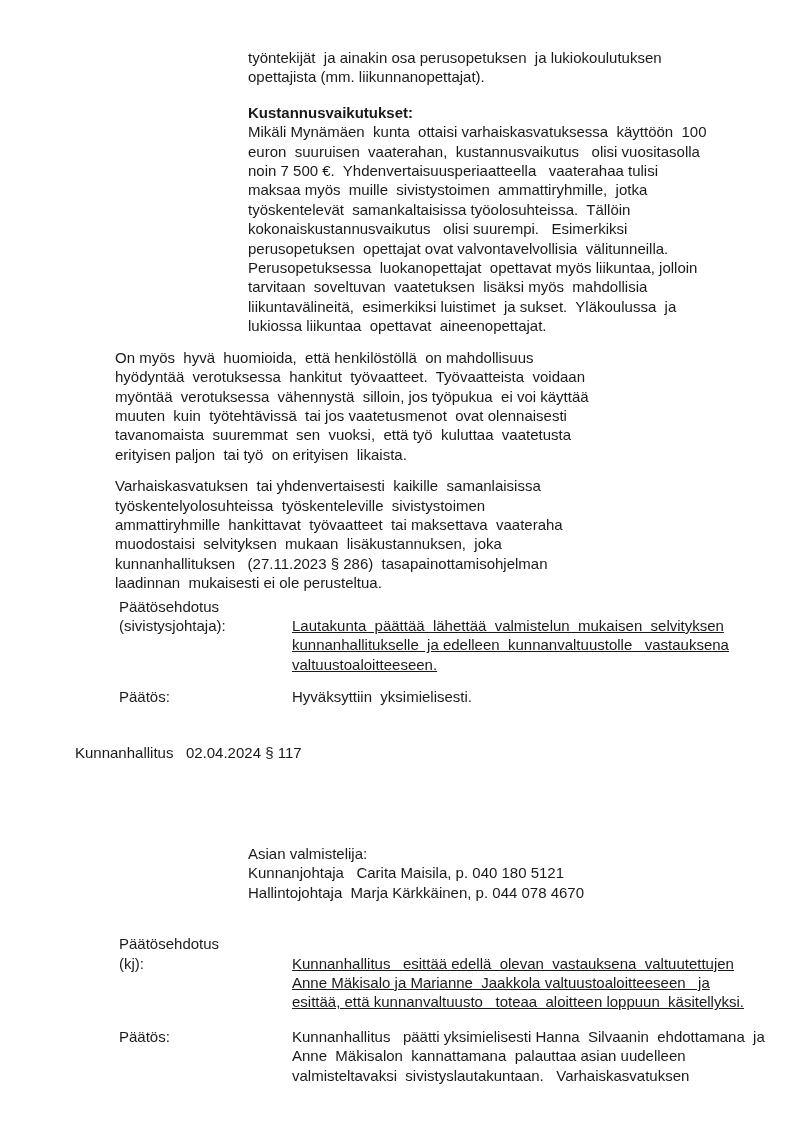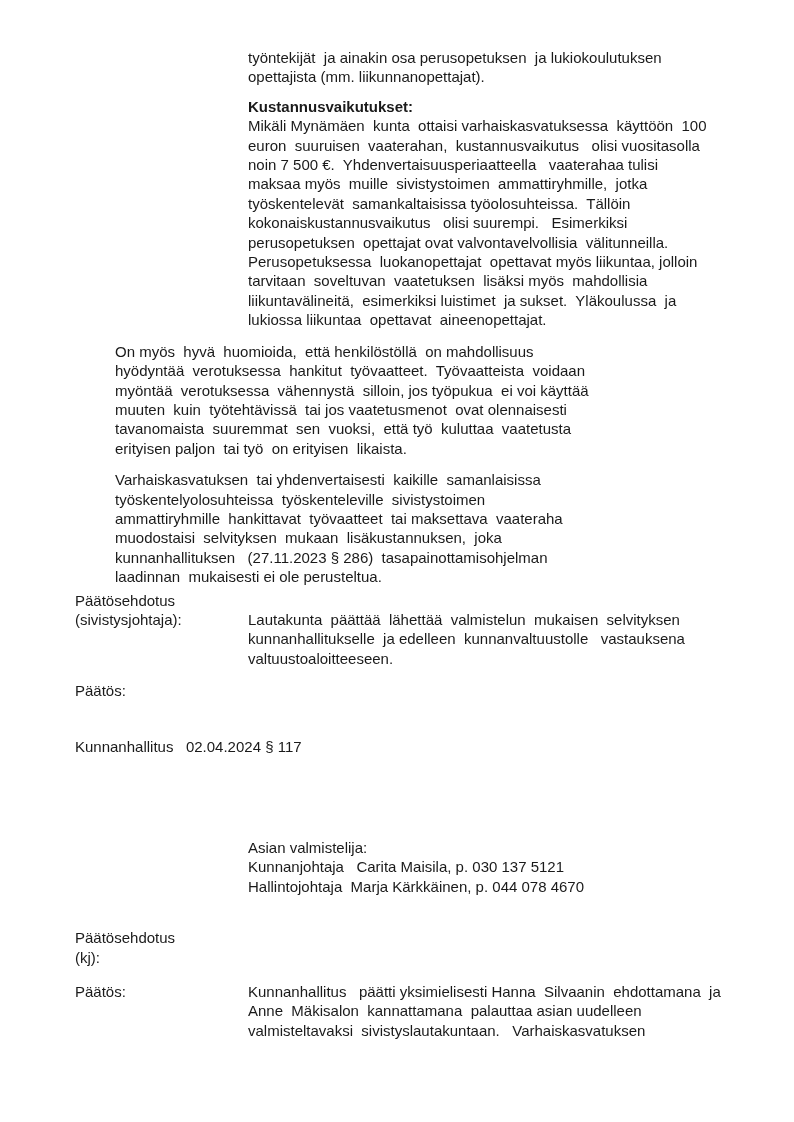--- a/index.html
+++ b/index.html
@@ -13,24 +13,24 @@
     color: #1a1a1a;
     font-family: "Liberation Sans", "DejaVu Sans", sans-serif;
     font-size: 15px;
     line-height: 19.4px;
     overflow: hidden;
   }
   .content { padding: 48px 30px 0 75px; }
   .pre { white-space: pre; }
   .indent { margin-left: 173px; }
   .heading { font-weight: bold; }
-  .mt10 { margin-top: 10px; }
+  .mt10 { margin-top: 16px; }
   .mt12 { margin-top: 12px; margin-left: 40px; }
-  .row { display: grid; grid-template-columns: 173px 1fr; align-items: start; }
-  .row.offset-body .cell-body { padding-top: 19.4px; }
+  .row { display: grid; grid-template-columns: 173px 1fr; align-items: start; margin-left: 44px; }
+  .row.offset-body .cell-body { padding-top: 19.4px; text-decoration: underline; }
   .mt4  { margin-top: 4px; }
   .mt13 { margin-top: 13px; }
   .mt15 { margin-top: 15px; }
   .mt32 { margin-top: 32px; }
   .mt36 { margin-top: 36px; }
   .mt56 { margin-top: 82px; }
 </style>
 </head>
 <body>
 
@@ -70,33 +70,37 @@
     <div class="row offset-body mt4">
       <p class="pre">Päätösehdotus
 (sivistysjohtaja):</p>
       <p class="pre cell-body">Lautakunta  päättää  lähettää  valmistelun  mukaisen  selvityksen
 kunnanhallitukselle  ja edelleen  kunnanvaltuustolle   vastauksena
 valtuustoaloitteeseen.</p>
     </div>
 
     <div class="row mt13">
       <p class="pre">Päätös:</p>
+      <p class="pre">Hyväksyttiin  yksimielisesti.</p>
     </div>
 
     <p class="pre mt36">Kunnanhallitus   02.04.2024 § 117</p>
 
     <div class="indent mt56">
       <p class="pre">Asian valmistelija:</p>
-      <p class="pre">Kunnanjohtaja   Carita Maisila, p. 030 137 5121</p>
+      <p class="pre">Kunnanjohtaja   Carita Maisila, p. 040 180 5121</p>
       <p class="pre">Hallintojohtaja  Marja Kärkkäinen, p. 044 078 4670</p>
     </div>
 
     <div class="row offset-body mt32">
       <p class="pre">Päätösehdotus
 (kj):</p>
+      <p class="pre cell-body">Kunnanhallitus   esittää edellä  olevan  vastauksena  valtuutettujen
+Anne Mäkisalo ja Marianne  Jaakkola valtuustoaloitteeseen   ja
+esittää, että kunnanvaltuusto   toteaa  aloitteen loppuun  käsitellyksi.</p>
     </div>
 
     <div class="row mt15">
       <p class="pre">Päätös:</p>
       <p class="pre">Kunnanhallitus   päätti yksimielisesti Hanna  Silvaanin  ehdottamana  ja
 Anne  Mäkisalon  kannattamana  palauttaa asian uudelleen
 valmisteltavaksi  sivistyslautakuntaan.   Varhaiskasvatuksen</p>
     </div>
 
   </div>

